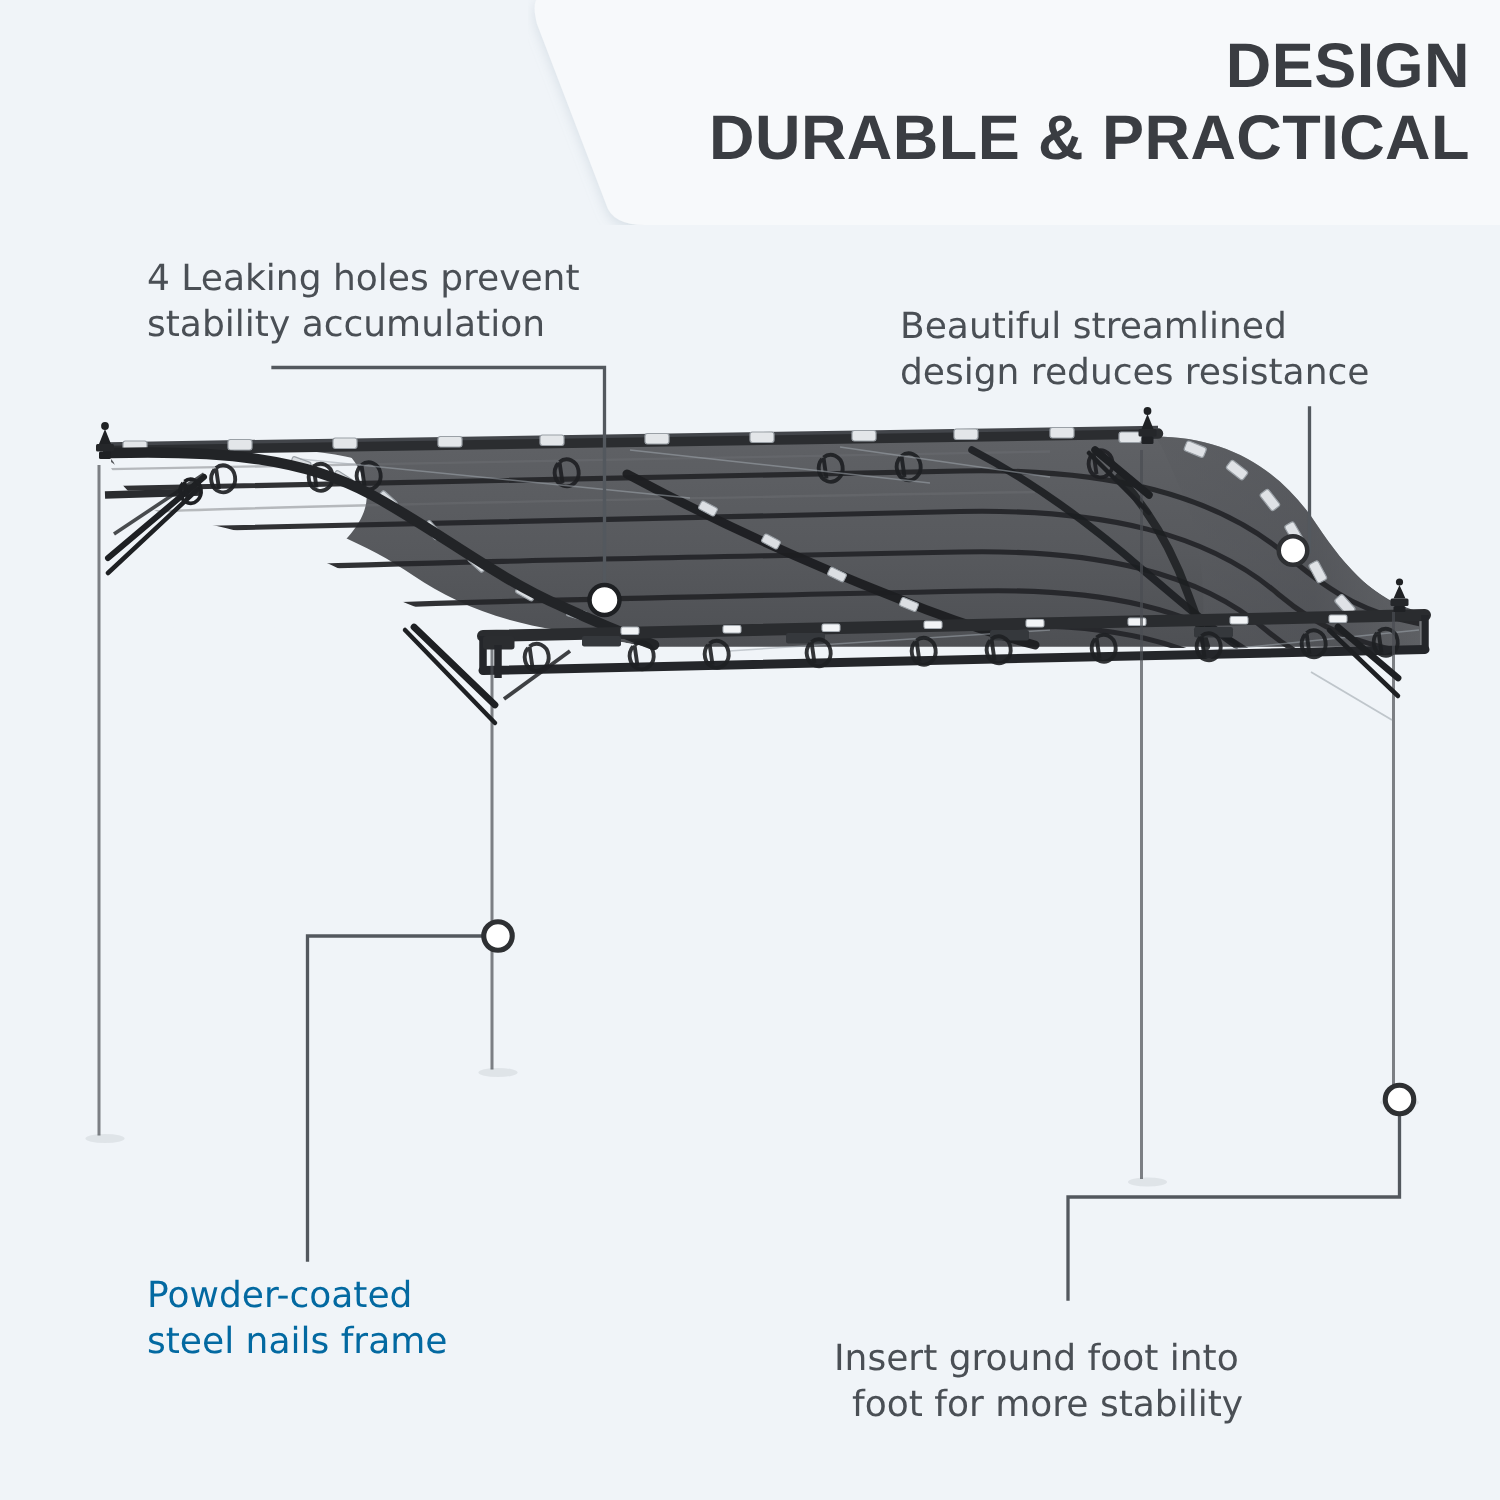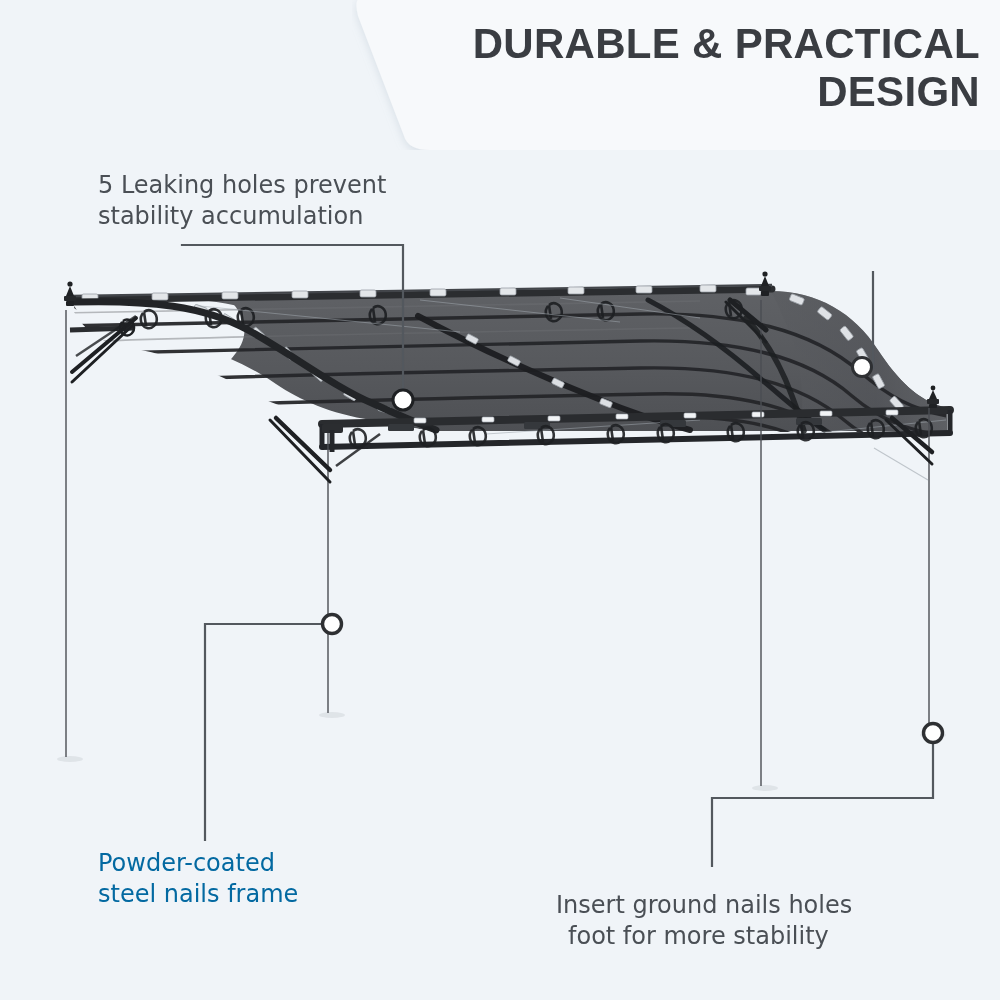--- a/index.html
+++ b/index.html
@@ -392,33 +392,37 @@
       <defs>
         <filter id="panelShadow" x="-10%" y="-10%" width="130%" height="160%">
           <feDropShadow dx="0" dy="3" stdDeviation="4" flood-color="#9fb0c0" flood-opacity="0.30"></feDropShadow>
         </filter>
       </defs>
       <path d="M 8,0 L 650,0 L 650,152 L 78,152 Q 56,152 52,138 L 6,18 Q 2,2 8,0 Z" fill="#f7f9fb" filter="url(#panelShadow)"></path>
     </svg>
   </div>
 
   <div id="header-title" style="color: rgb(58, 61, 66);">
+    <span class="tline">DESIGN</span>
     <span class="tline">DURABLE &amp; PRACTICAL</span>
-    <span class="tline">DESIGN</span>
   </div>
 
   <div class="callout" id="callout-holes" style="color: rgb(74, 79, 85);">
-    <span class="cline">5 Leaking holes prevent</span>
+    <span class="cline">4 Leaking holes prevent</span>
     <span class="cline">stability accumulation</span>
   </div>
 
+  <div class="callout" id="callout-streamline" style="color: rgb(74, 79, 85);">
+    <span class="cline">Beautiful streamlined</span>
+    <span class="cline">design reduces resistance</span>
+  </div>
 
   <div class="callout" id="callout-frame" style="color: #0369a1;">
     <span class="cline">Powder-coated</span>
     <span class="cline">steel nails frame</span>
   </div>
 
   <div class="callout" id="callout-nails" style="color: rgb(74, 79, 85);">
-    <span class="cline">Insert ground nails holes</span>
+    <span class="cline">Insert ground foot into</span>
     <span class="cline" style="padding-left:12px;">foot for more stability</span>
   </div>
 
 </div>
 
 </body></html>

